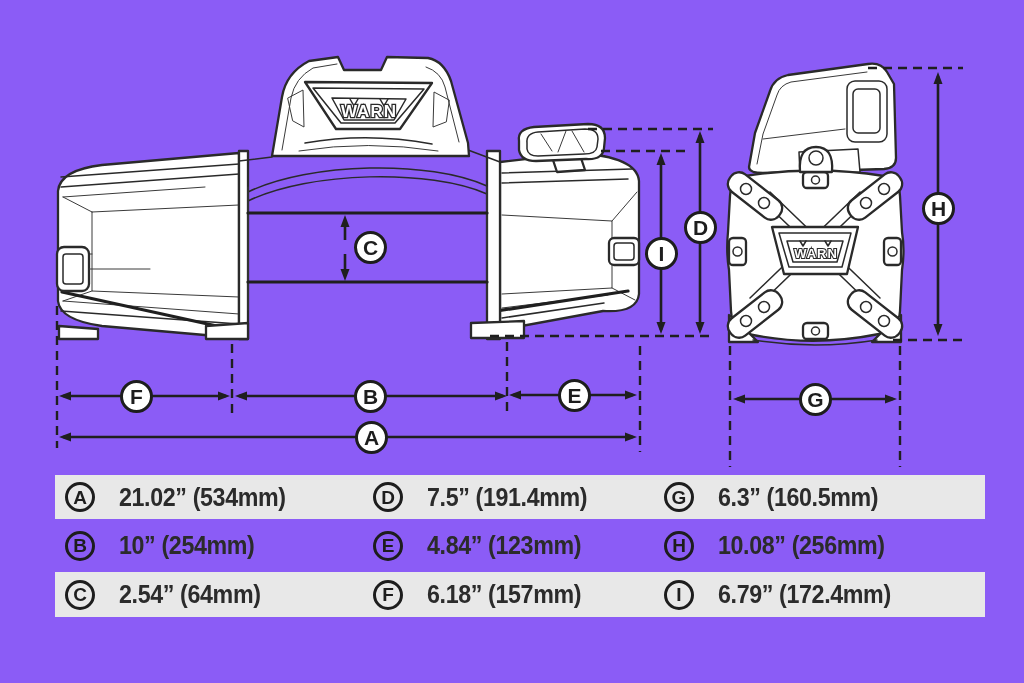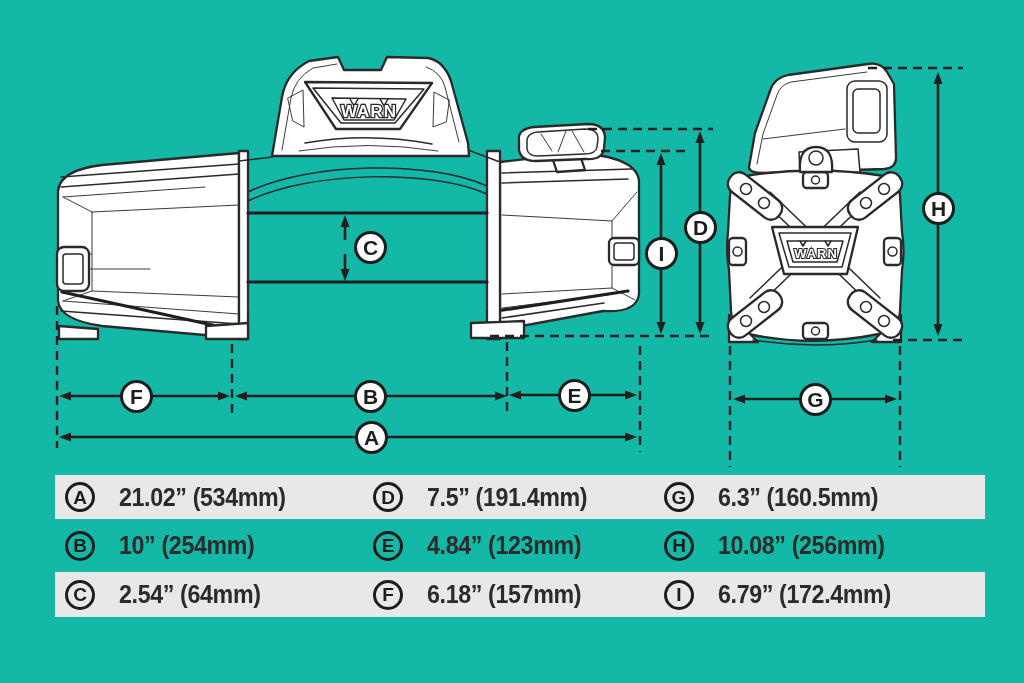--- a/index.html
+++ b/index.html
@@ -1,17 +1,17 @@
 <!DOCTYPE html>
 <html><head>
 <meta charset="utf-8">
 <style>
   html,body{margin:0;padding:0;background:#fff;}
   #stage{
-    position:relative;width:1024px;height:683px;background:#14b8a6;overflow:hidden;
+    position:relative;width:1024px;height:683px;background:#8b5cf6;overflow:hidden;
     font-family:"Liberation Sans", sans-serif;
   }
   svg{position:absolute;left:0;top:0;}
   
   .ol{fill:#fff;stroke:#2a2a2a;stroke-width:2.3;stroke-linejoin:round;stroke-linecap:round;}
   .md{fill:none;stroke:#2a2a2a;stroke-width:1.5;stroke-linejoin:round;stroke-linecap:round;}
   .mdf{fill:#fff;stroke:#2a2a2a;stroke-width:1.5;stroke-linejoin:round;}
   .tn{fill:none;stroke:#3a3a3a;stroke-width:1;stroke-linejoin:round;stroke-linecap:round;}
   .hv{fill:none;stroke:#1f1f1f;stroke-width:3.2;stroke-linecap:round;}
   .dim{fill:none;stroke:#1f1f1f;stroke-width:2.6;}

